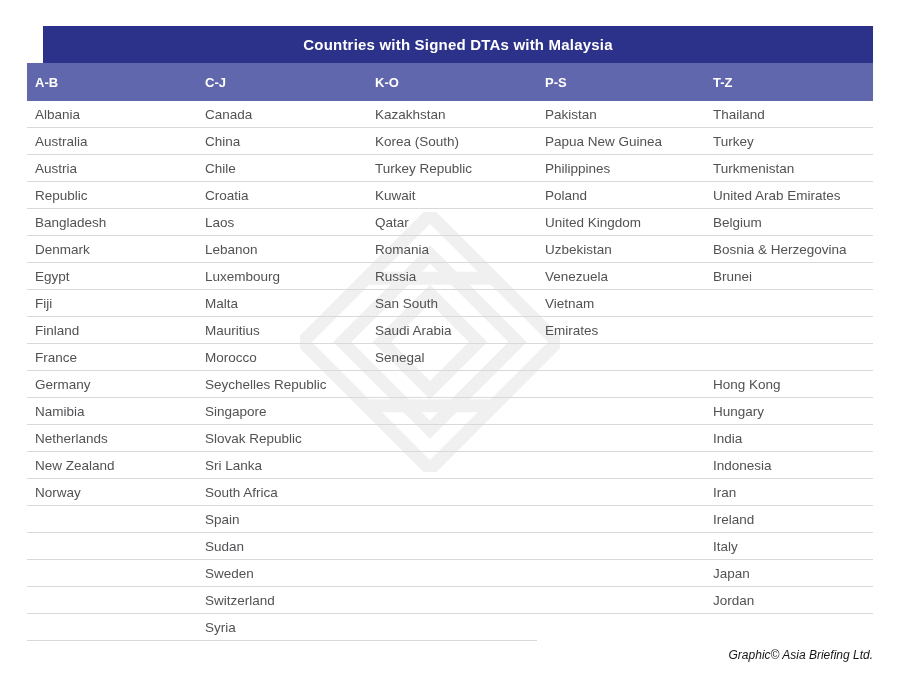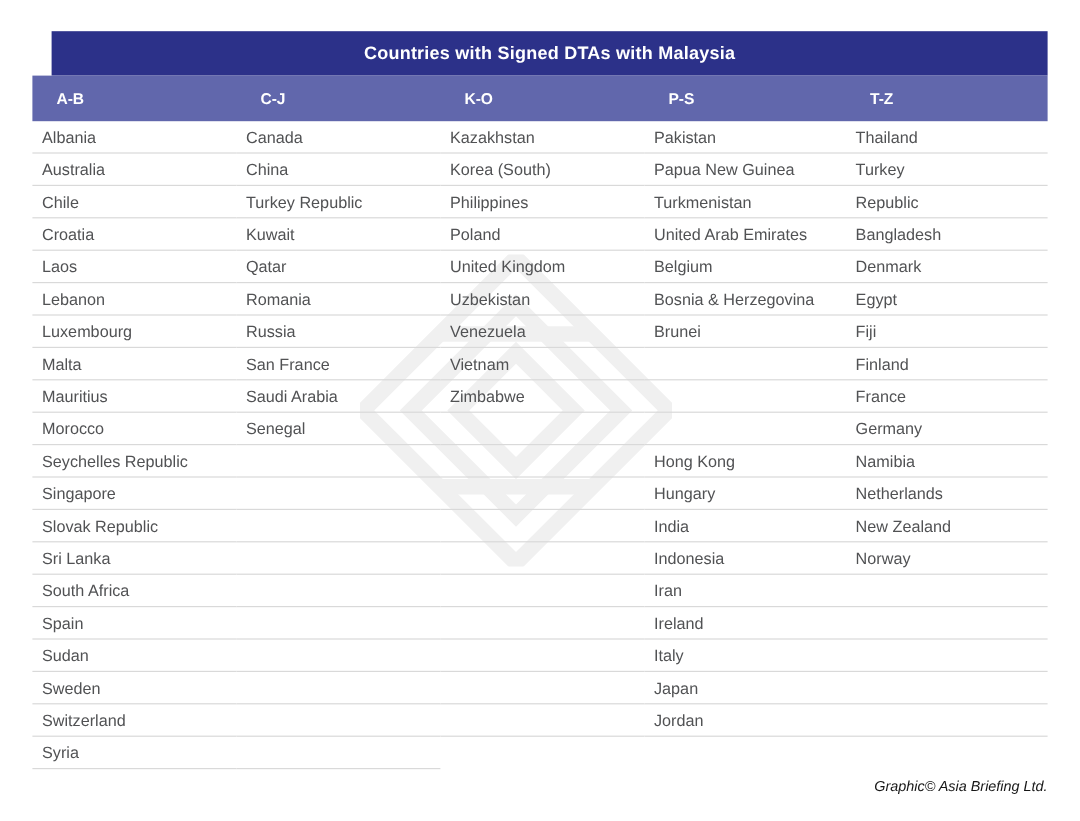--- a/index.html
+++ b/index.html
@@ -36,21 +36,21 @@
   .col-headers {
     height: 38px;
     background: var(--header-bar, #6167ac);
     display: grid;
     grid-template-columns: 170px 170px 170px 168px 1fr;
     align-items: center;
     color: #ffffff;
     font-weight: bold;
     font-size: 13px;
   }
-  .col-headers > div { padding-left: 20px; }
+  .col-headers > div { padding-left: 8px; }
   .body-grid {
     display: grid;
     grid-template-columns: 170px 170px 170px 168px 1fr;
     background: transparent;
   }
   .cell {
     height: 26px;
     border-bottom: 1px solid var(--divider, #d9d9d9);
     display: flex;
     align-items: center;
@@ -96,20 +96,21 @@
       <div class="cell">Albania</div>
       <div class="cell">Canada</div>
       <div class="cell">Kazakhstan</div>
       <div class="cell">Pakistan</div>
       <div class="cell">Thailand</div>
       <div class="cell">Australia</div>
       <div class="cell">China</div>
       <div class="cell">Korea (South)</div>
       <div class="cell">Papua New Guinea</div>
       <div class="cell">Turkey</div>
+      <div class="cell">Austria</div>
       <div class="cell">Chile</div>
       <div class="cell">Turkey Republic</div>
       <div class="cell">Philippines</div>
       <div class="cell">Turkmenistan</div>
       <div class="cell">Republic</div>
       <div class="cell">Croatia</div>
       <div class="cell">Kuwait</div>
       <div class="cell">Poland</div>
       <div class="cell">United Arab Emirates</div>
       <div class="cell">Bangladesh</div>
@@ -122,27 +123,27 @@
       <div class="cell">Romania</div>
       <div class="cell">Uzbekistan</div>
       <div class="cell">Bosnia &amp; Herzegovina</div>
       <div class="cell">Egypt</div>
       <div class="cell">Luxembourg</div>
       <div class="cell">Russia</div>
       <div class="cell">Venezuela</div>
       <div class="cell">Brunei</div>
       <div class="cell">Fiji</div>
       <div class="cell">Malta</div>
-      <div class="cell">San France</div>
+      <div class="cell">San South</div>
       <div class="cell">Vietnam</div>
       <div class="cell"></div>
       <div class="cell">Finland</div>
       <div class="cell">Mauritius</div>
       <div class="cell">Saudi Arabia</div>
-      <div class="cell">Zimbabwe</div>
+      <div class="cell">Emirates</div>
       <div class="cell"></div>
       <div class="cell">France</div>
       <div class="cell">Morocco</div>
       <div class="cell">Senegal</div>
       <div class="cell"></div>
       <div class="cell"></div>
       <div class="cell">Germany</div>
       <div class="cell">Seychelles Republic</div>
       <div class="cell"></div>
       <div class="cell"></div>

